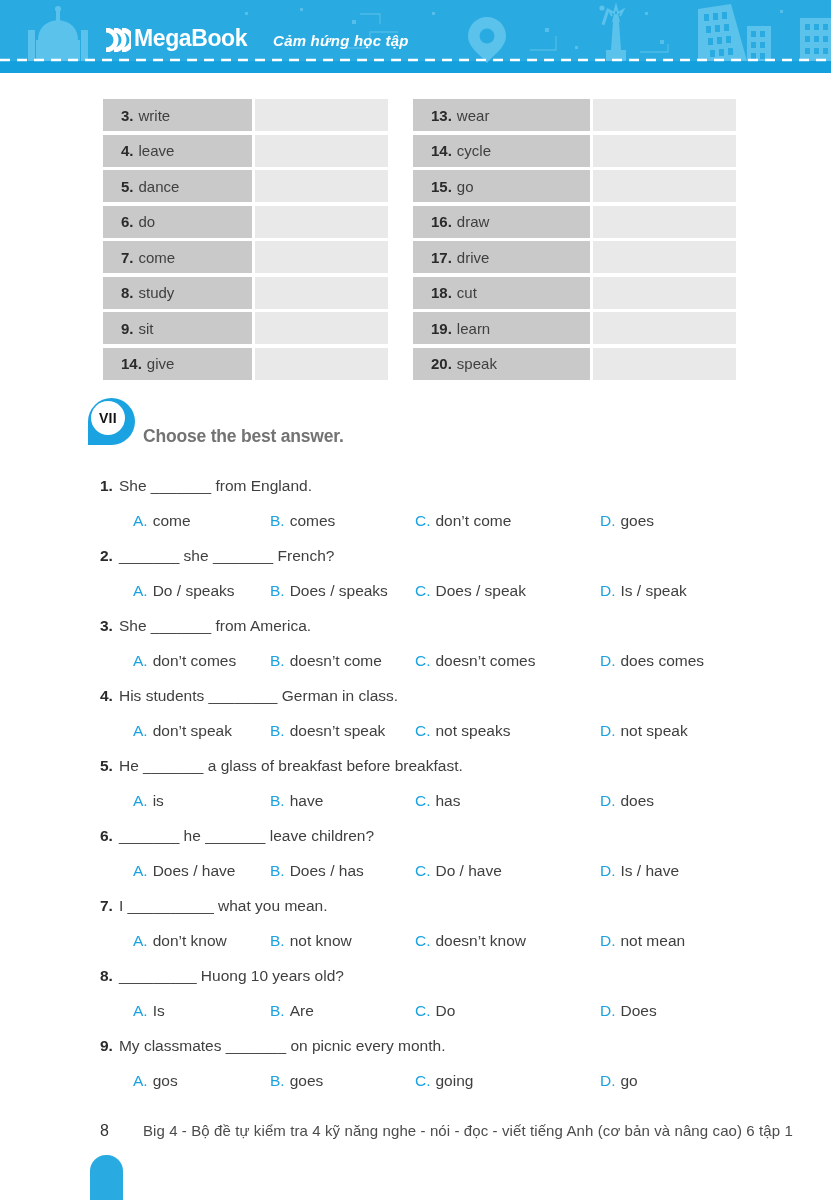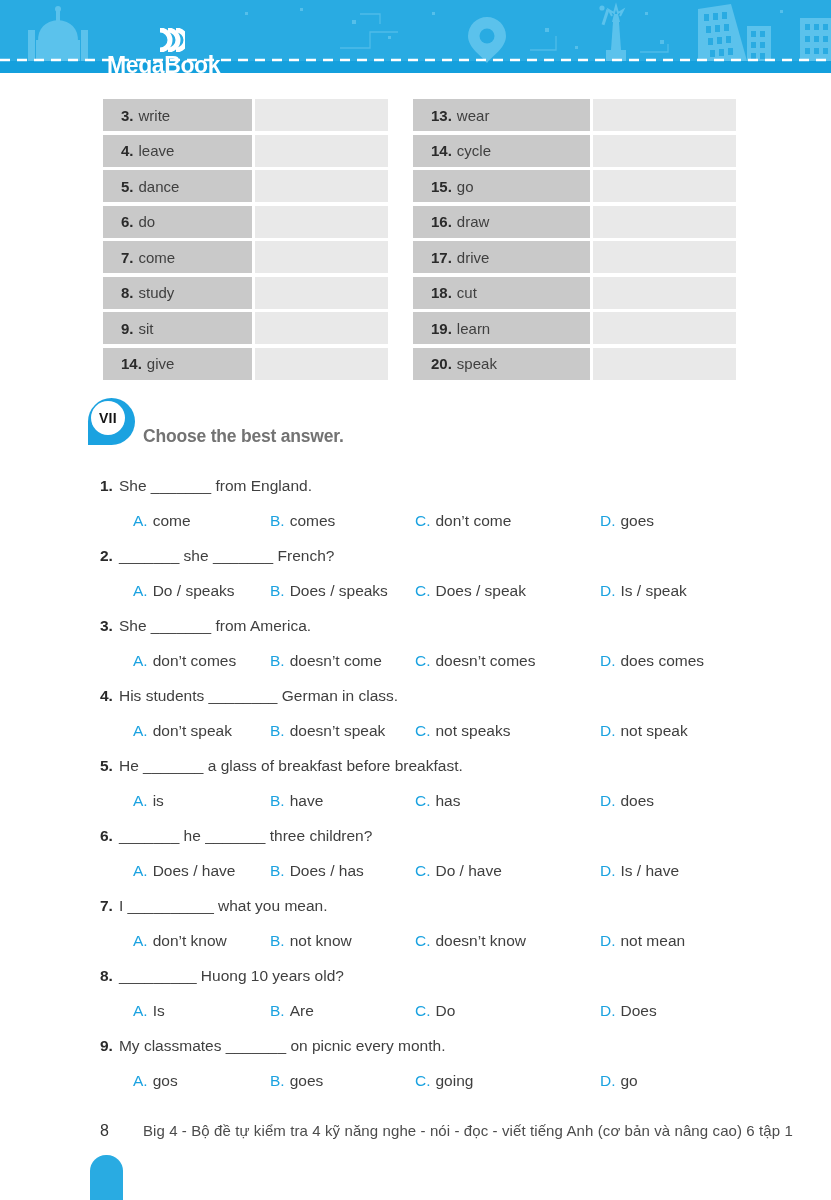--- a/index.html
+++ b/index.html
@@ -6,25 +6,25 @@
   .page{
     position:relative;width:831px;height:1200px;background:#ffffff;
     font-family:"Liberation Sans",sans-serif;overflow:hidden;
   }
 
   
   .header{position:absolute;left:0;top:0;width:831px;height:73px;}
   .header svg{display:block;}
   .logo{
     position:absolute;left:103px;top:25px;display:flex;align-items:baseline;
-    color:#ffffff;white-space:nowrap;flex-direction:column;
+    color:#ffffff;white-space:nowrap;
   }
   .logo .chev{align-self:center;margin-right:3px;margin-top:3px;}
   .logo .brand{font-size:23px;font-weight:bold;letter-spacing:-0.4px;}
-  .logo .tagline{font-size:15px;font-style:italic;font-weight:bold;margin-left:4px;letter-spacing:0.2px;}
+  .logo .tagline{font-size:15px;font-style:italic;font-weight:bold;margin-left:26px;letter-spacing:0.2px;}
 
   
   .verb-table{
     position:absolute;left:103px;top:99px;
     display:grid;
     grid-template-columns:149px 133px 19px 177px 143px;
     column-gap:3px;row-gap:3.5px;grid-auto-rows:32px;
   }
   .cell{display:flex;align-items:center;font-size:15px;color:#3f3f3f;}
   .cell.label{background:#c9c9c9;padding-left:18px;}
@@ -335,21 +335,21 @@
         <div class="opt"><span class="letter">A.</span><span>is</span></div>
         <div class="opt"><span class="letter">B.</span><span>have</span></div>
         <div class="opt"><span class="letter">C.</span><span>has</span></div>
         <div class="opt"><span class="letter">D.</span><span>does</span></div>
       </div>
     </div>
 
     <div class="q">
       <div class="q-line">
           <span class="q-no">6.</span>
-          <span>_______ he _______ three children?</span>
+          <span>_______ he _______ leave children?</span>
         </div>
       <div class="opts">
         <div class="opt"><span class="letter">A.</span><span>Does / have</span></div>
         <div class="opt"><span class="letter">B.</span><span>Does / has</span></div>
         <div class="opt"><span class="letter">C.</span><span>Do / have</span></div>
         <div class="opt"><span class="letter">D.</span><span>Is / have</span></div>
       </div>
     </div>
 
     <div class="q">

